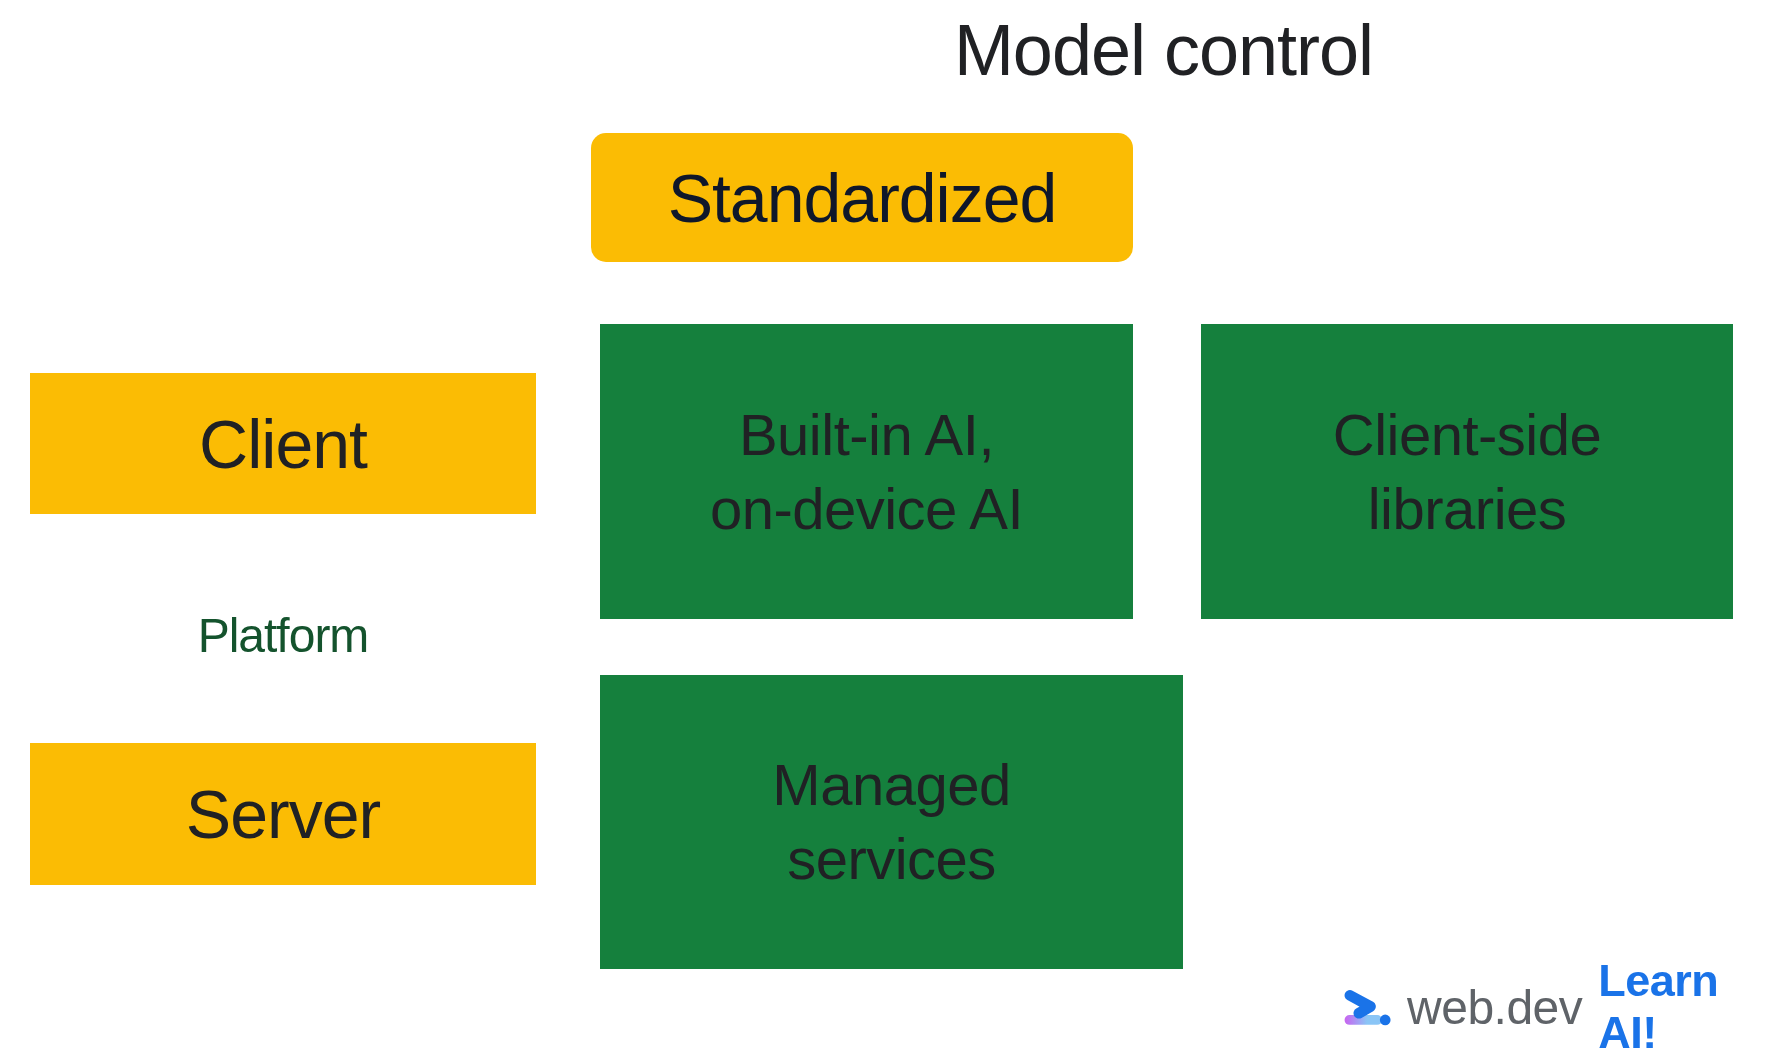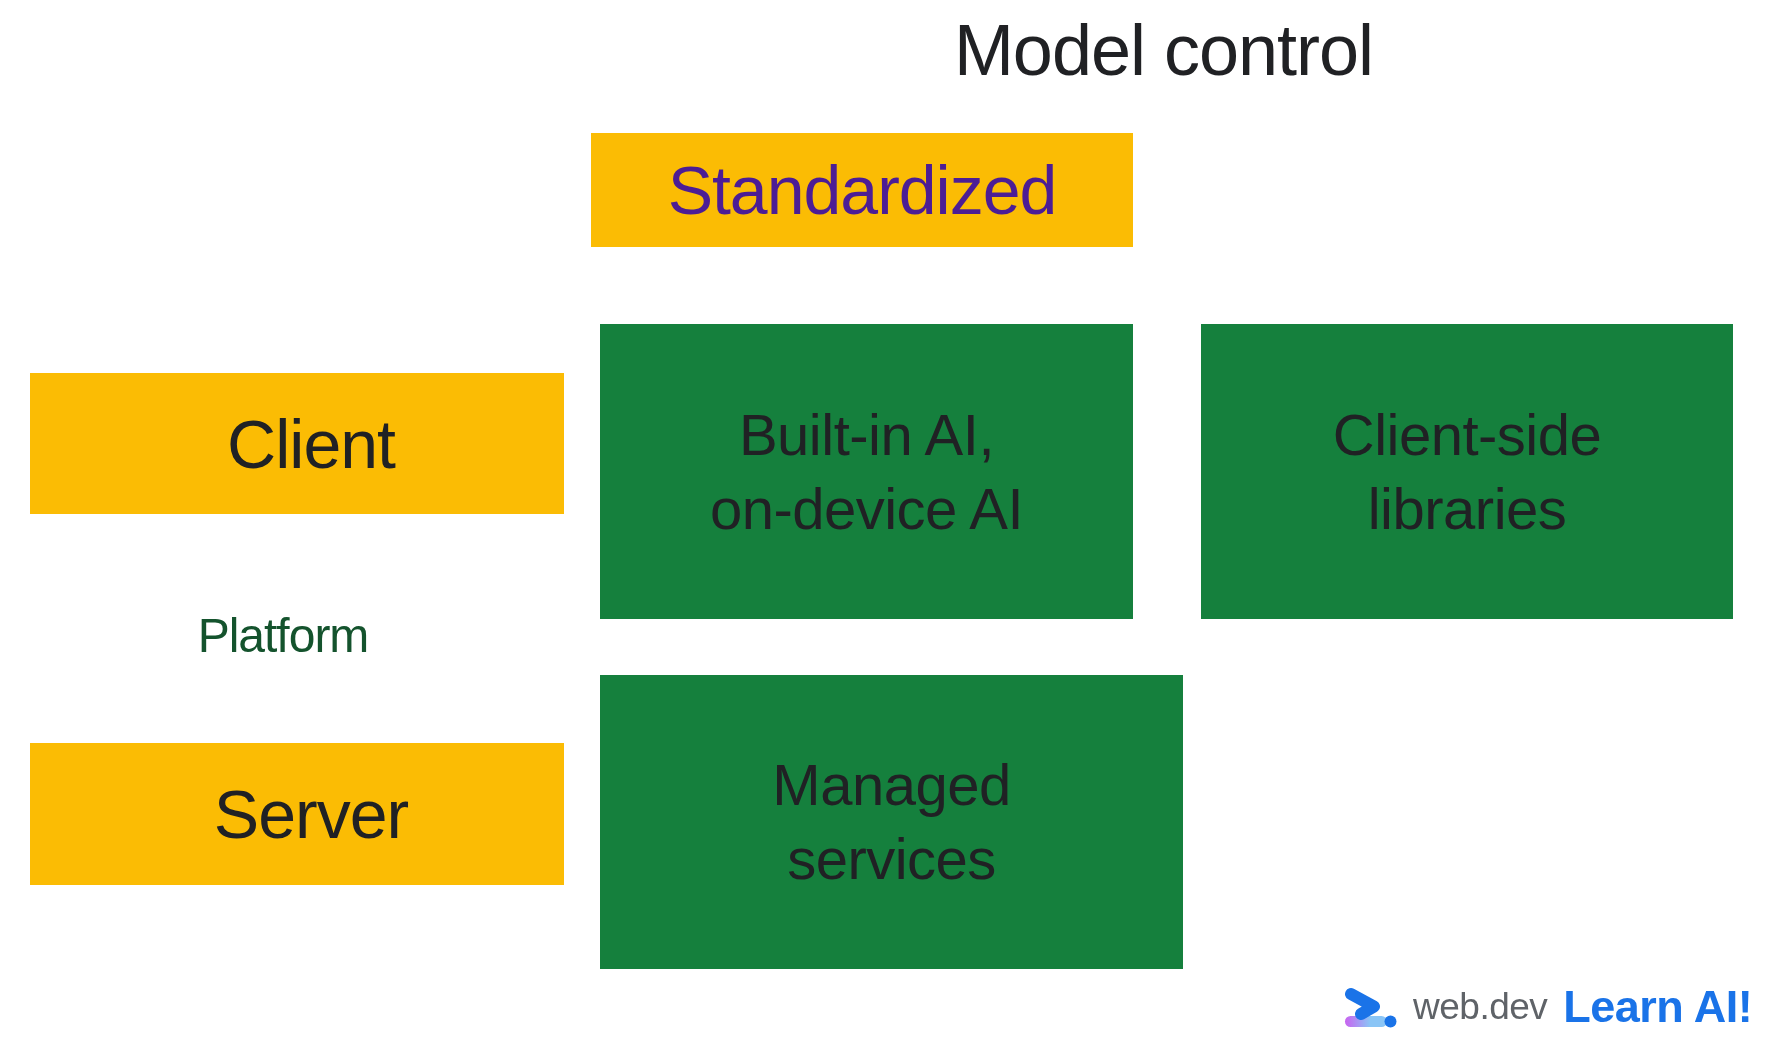--- a/index.html
+++ b/index.html
@@ -14,36 +14,36 @@
   }
   .title {
     position: absolute;
     left: 591px; top: 6px; width: 1145px; height: 88px;
     display: flex; align-items: center; justify-content: center;
     font-size: 72px; font-weight: 500; letter-spacing: -1px;
     color: #202124;
   }
   .hdr {
     position: absolute;
-    top: 133px; height: 114px;
+    top: 133px; height: 129px;
     background: #FBBC04;
     display: flex; align-items: center; justify-content: center;
     font-size: 68px; font-weight: 500; letter-spacing: -1px;
-    color: #4c1d95;
+    color: #0f172a;
+    border-radius: 15px;
   }
   .hdr-1 { left: 591px; width: 542px; }
   .hdr-2 { left: 1201px; width: 535px; }
   .rowlbl {
     position: absolute;
     left: 30px; width: 506px;
     background: #FBBC04;
     display: flex; align-items: center; justify-content: center;
     font-size: 68px; font-weight: 500; letter-spacing: -1px;
     color: #202124;
-    padding-left: 28px;
   }
   .row-client { top: 373px; height: 141px; }
   .row-server { top: 743px; height: 142px; }
   .axis-row {
     position: absolute;
     left: 30px; top: 595px; width: 506px; height: 80px;
     display: flex; align-items: center; justify-content: center;
     font-size: 48px; font-weight: 500; letter-spacing: -1px;
     color: #14532d;
   }
@@ -62,21 +62,21 @@
   .c21 { left: 600px; top: 675px; width: 583px; height: 294px; }
   .c22 { left: 1201px; top: 675px; width: 532px; height: 294px; }
   .footer {
     position: absolute;
     left: 1341px; top: 984px; height: 46px;
     display: flex; align-items: center;
   }
   .footer svg { display: block; }
   .brand {
     margin-left: 16px;
-    font-size: 37px; font-weight: 400; color: #5F6368; letter-spacing: -0.5px;
+    font-size: 48px; font-weight: 400; color: #5F6368; letter-spacing: -0.5px;
   }
   .cta {
     margin-left: 16px;
     font-size: 45px; font-weight: 700; color: #1A73E8; letter-spacing: -0.5px;
   }
 </style>
 </head>
 <body>
 
 <div class="canvas">

